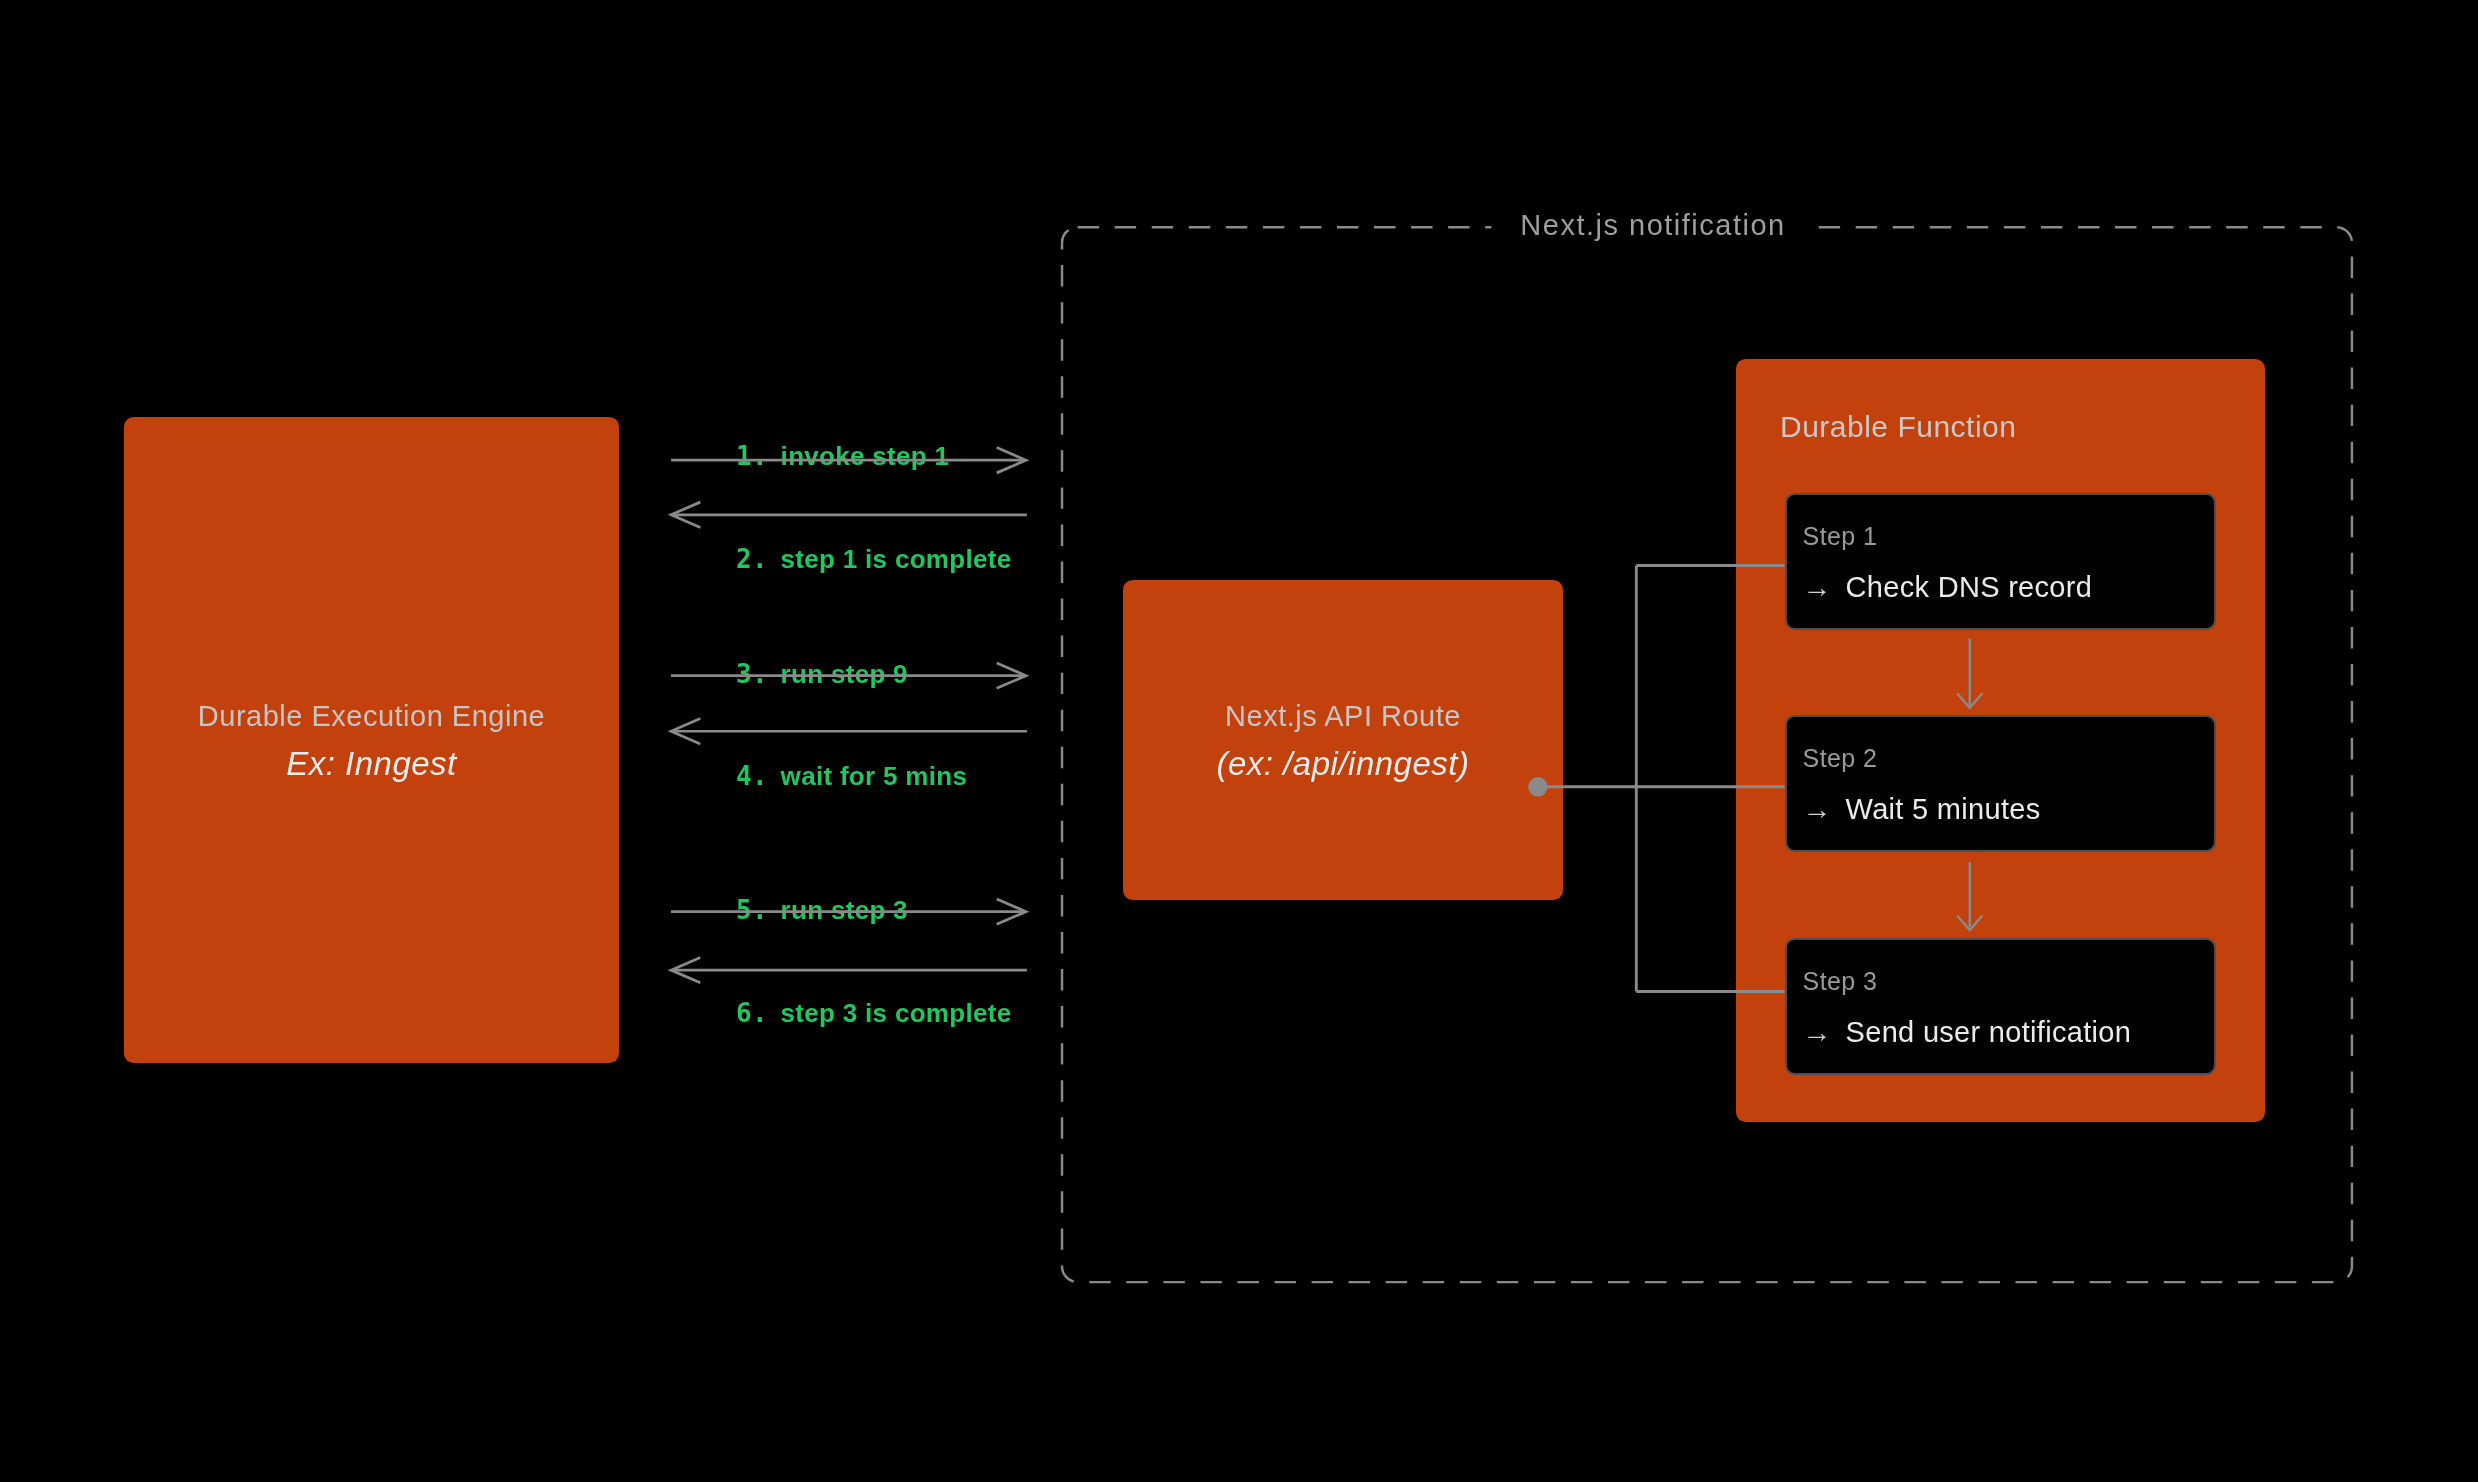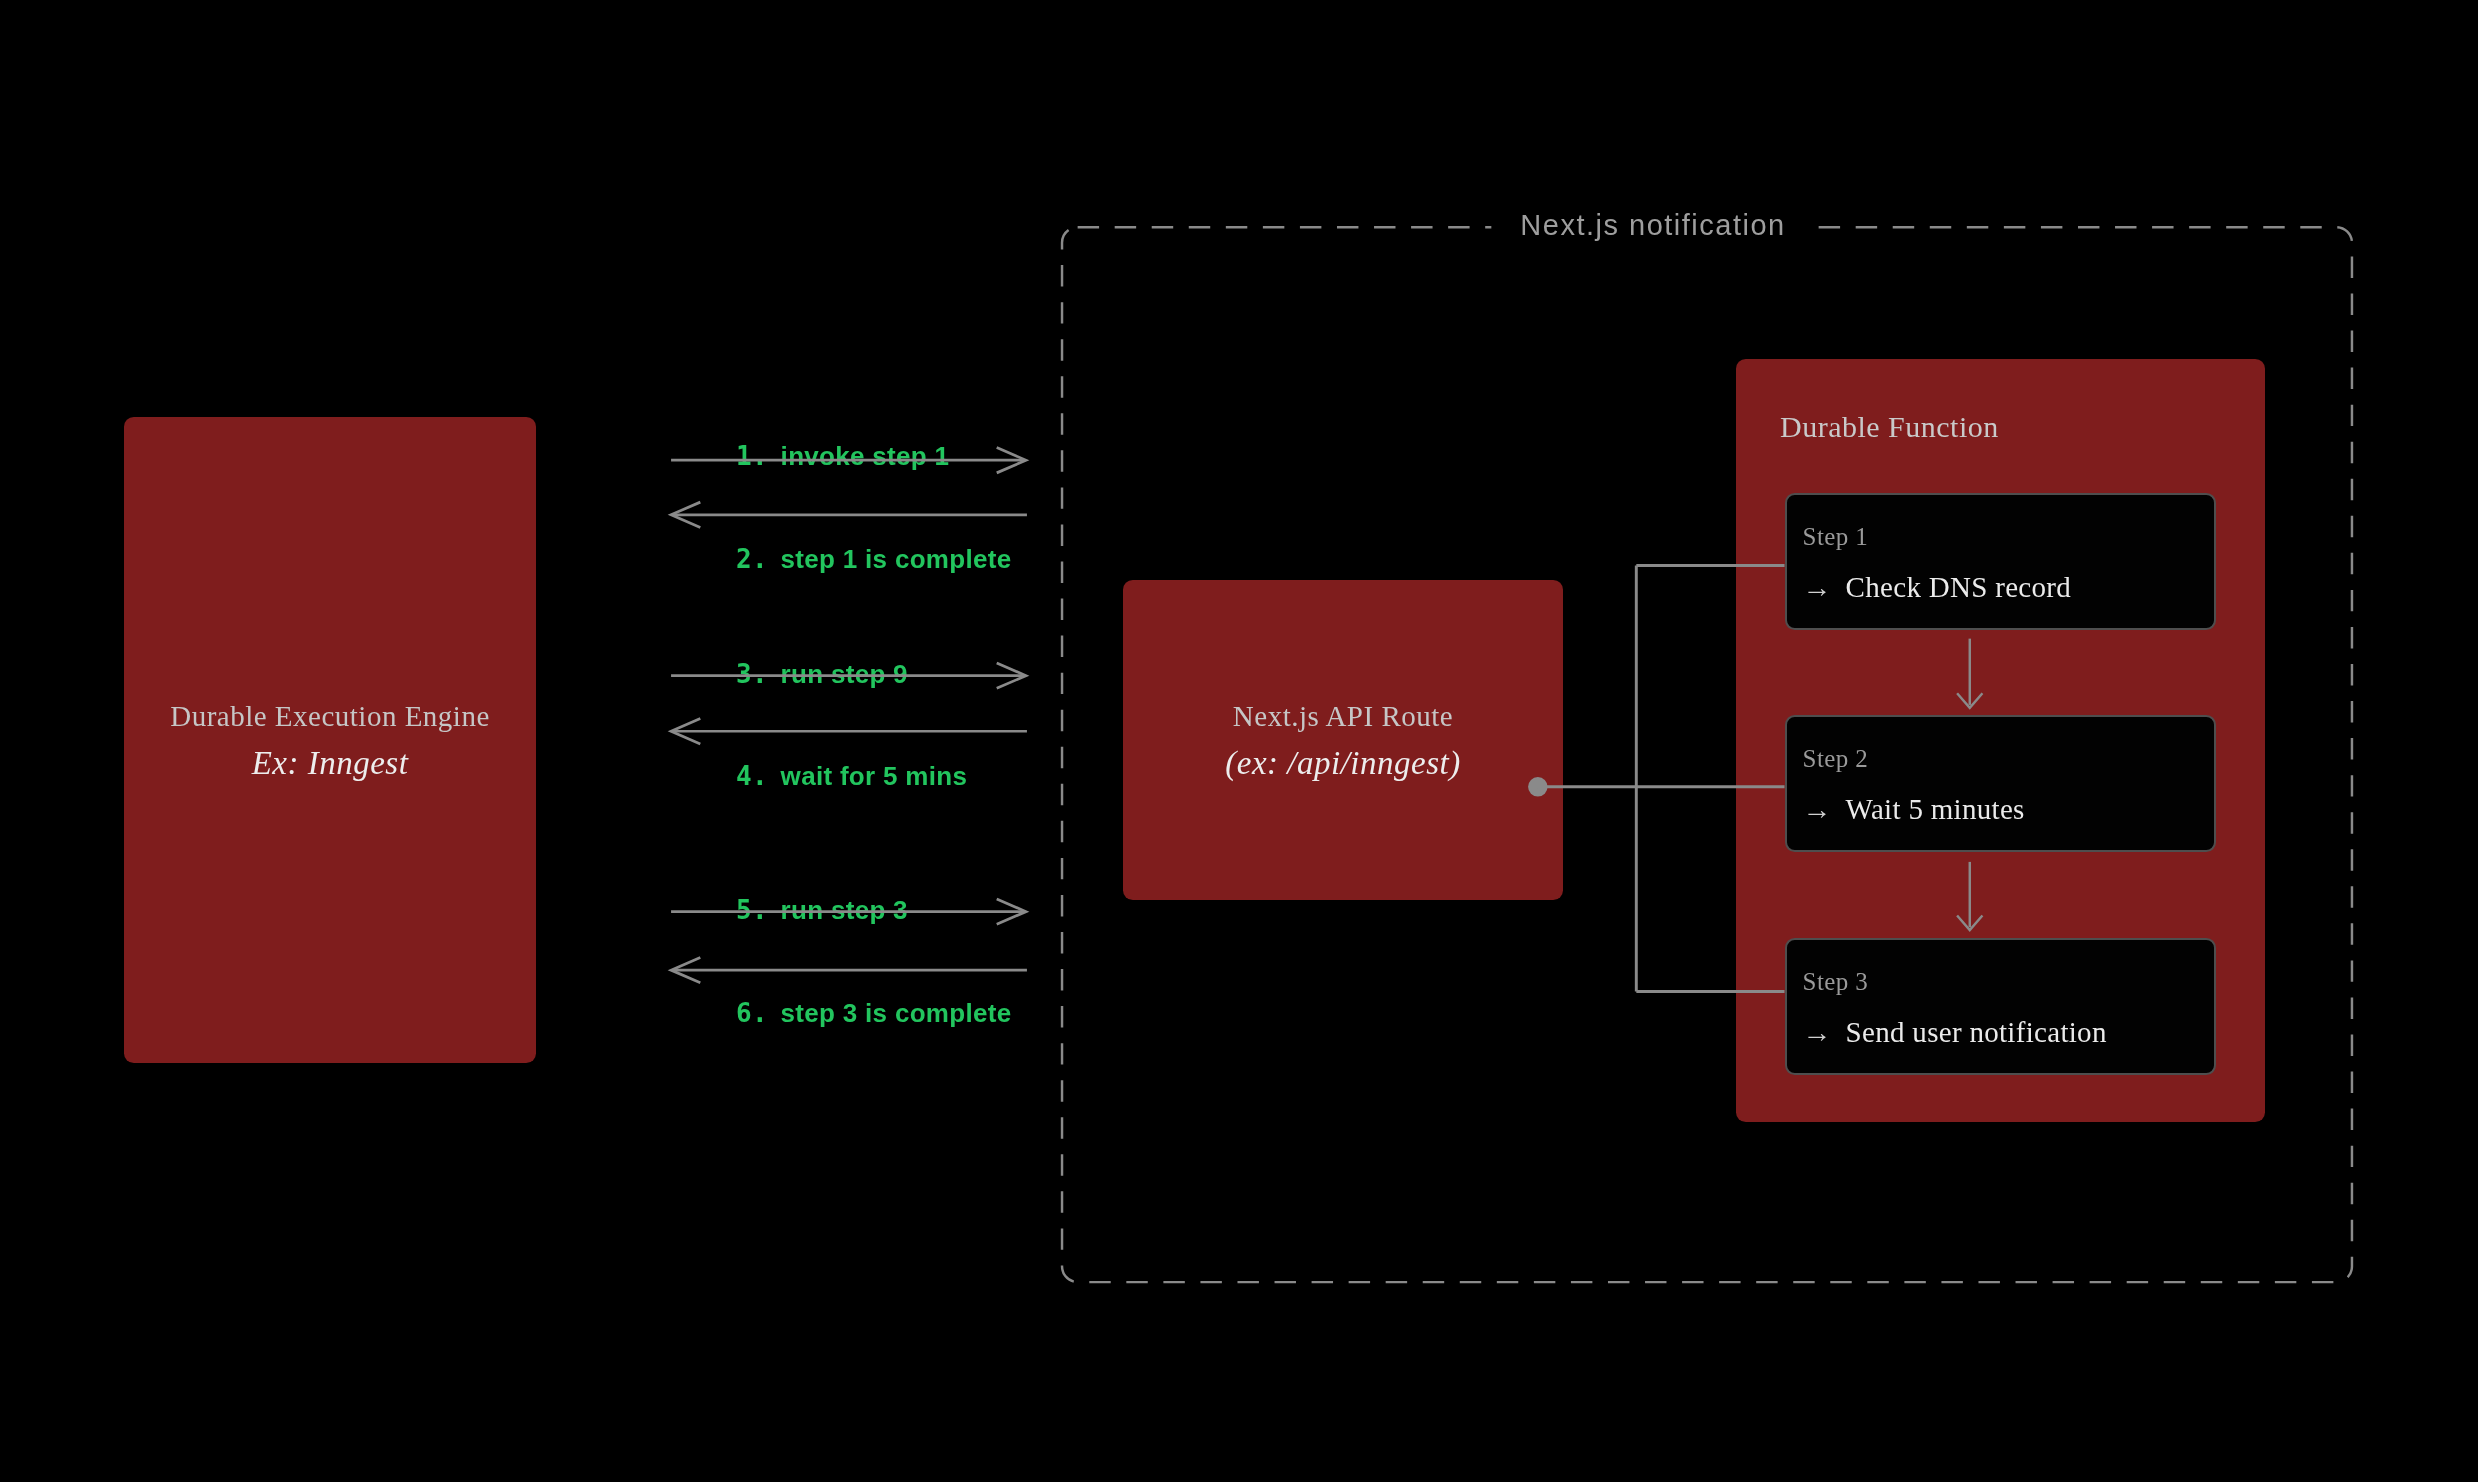--- a/index.html
+++ b/index.html
@@ -11,26 +11,25 @@
     position: relative;
     width: 2478px;
     height: 1482px;
     background: #000;
     font-family: "Liberation Sans", sans-serif;
     overflow: hidden;
   }
   
   .panel {
     position: absolute;
-    background: #7f1d1d;
+    background: #c2410c;
     border-radius: 9.8px;
-    font-family: Liberation Serif, serif;
   }
   .engine-box {
-    left: 124px; top: 417px; width: 412px; height: 646px;
+    left: 124px; top: 417px; width: 495px; height: 646px;
     display: flex; flex-direction: column; align-items: center; justify-content: center;
   }
   .api-box {
     left: 1123px; top: 580px; width: 440px; height: 320px;
     display: flex; flex-direction: column; align-items: center; justify-content: center;
   }
   .box-title {
     font-size: 29px; line-height: 29px; color: #c6c6c6; letter-spacing: 0.5px;
   }
   .box-subtitle {

